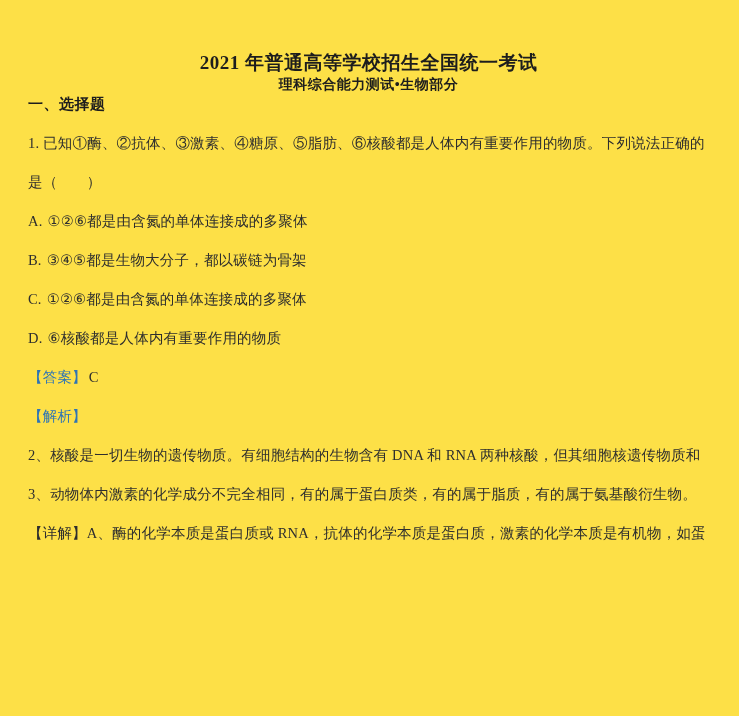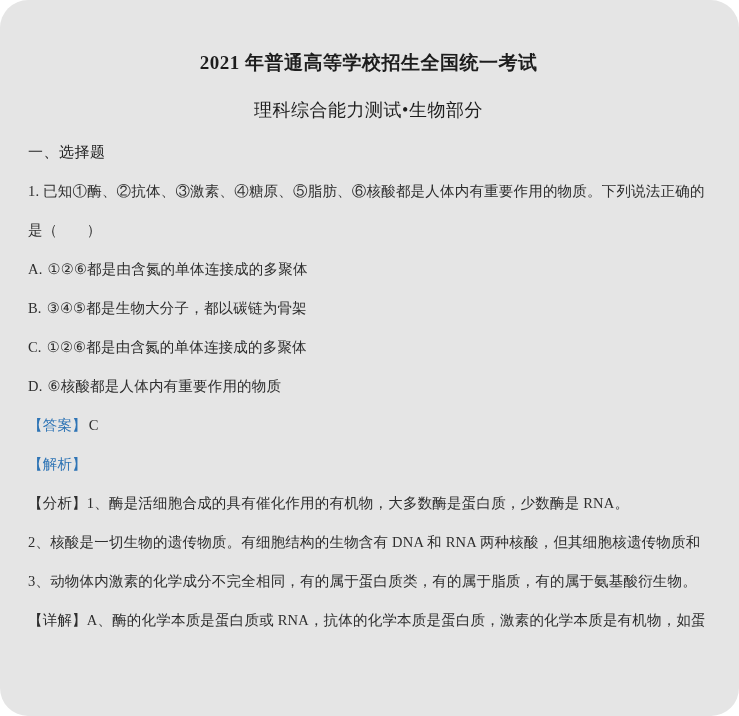--- a/index.html
+++ b/index.html
@@ -12,46 +12,43 @@
     height: 716px;
     overflow: hidden;
     font-family: "Liberation Serif", "DejaVu Serif", serif;
     color: #2e2e2e;
   }
   .page {
     box-sizing: border-box;
     width: 739px;
     height: 716px;
     padding: 52px 30px 0 28px;
-    background: #e5e5e5;
-    border-radius: 28px;
+    background: #fde047;
   }
   .doc-title {
     text-align: center;
     font-size: 19px;
     font-weight: bold;
     color: #1d1d1d;
     line-height: 22px;
     letter-spacing: 0.5px;
   }
   .doc-subtitle {
     text-align: center;
-    font-size: 18px;
-    font-weight: normal;
+    font-size: 14px;
+    font-weight: bold;
     color: #1d1d1d;
     line-height: 21px;
-    margin-top: 26px;
     letter-spacing: 0.5px;
   }
   .section-heading {
     font-size: 15px;
-    font-weight: normal;
+    font-weight: bold;
     color: #1d1d1d;
     line-height: 18px;
-    margin-top: 22px;
     letter-spacing: 0.5px;
   }
   .line {
     font-size: 14.5px;
     line-height: 18px;
     margin: 21px 0 0 0;
     color: #2e2e2e;
     letter-spacing: 0.2px;
     white-space: nowrap;
   }
@@ -96,21 +93,20 @@
   <p class="line">
     <span class="opt-label">D.</span><span>⑥核酸都是人体内有重要作用的物质</span>
   </p>
 
   <p class="line">
     <span class="blue-label">【答案】</span><span class="answer-value">C</span>
   </p>
 
   <p class="line blue-label">【解析】</p>
 
-  <p class="line">【分析】1、酶是活细胞合成的具有催化作用的有机物，大多数酶是蛋白质，少数酶是 RNA。</p>
 
   <p class="line">2、核酸是一切生物的遗传物质。有细胞结构的生物含有 DNA 和 RNA 两种核酸，但其细胞核遗传物质和</p>
 
 
   <p class="line">3、动物体内激素的化学成分不完全相同，有的属于蛋白质类，有的属于脂质，有的属于氨基酸衍生物。</p>
 
   <p class="line">【详解】A、酶的化学本质是蛋白质或 RNA，抗体的化学本质是蛋白质，激素的化学本质是有机物，如蛋</p>
 
 
 </div>

